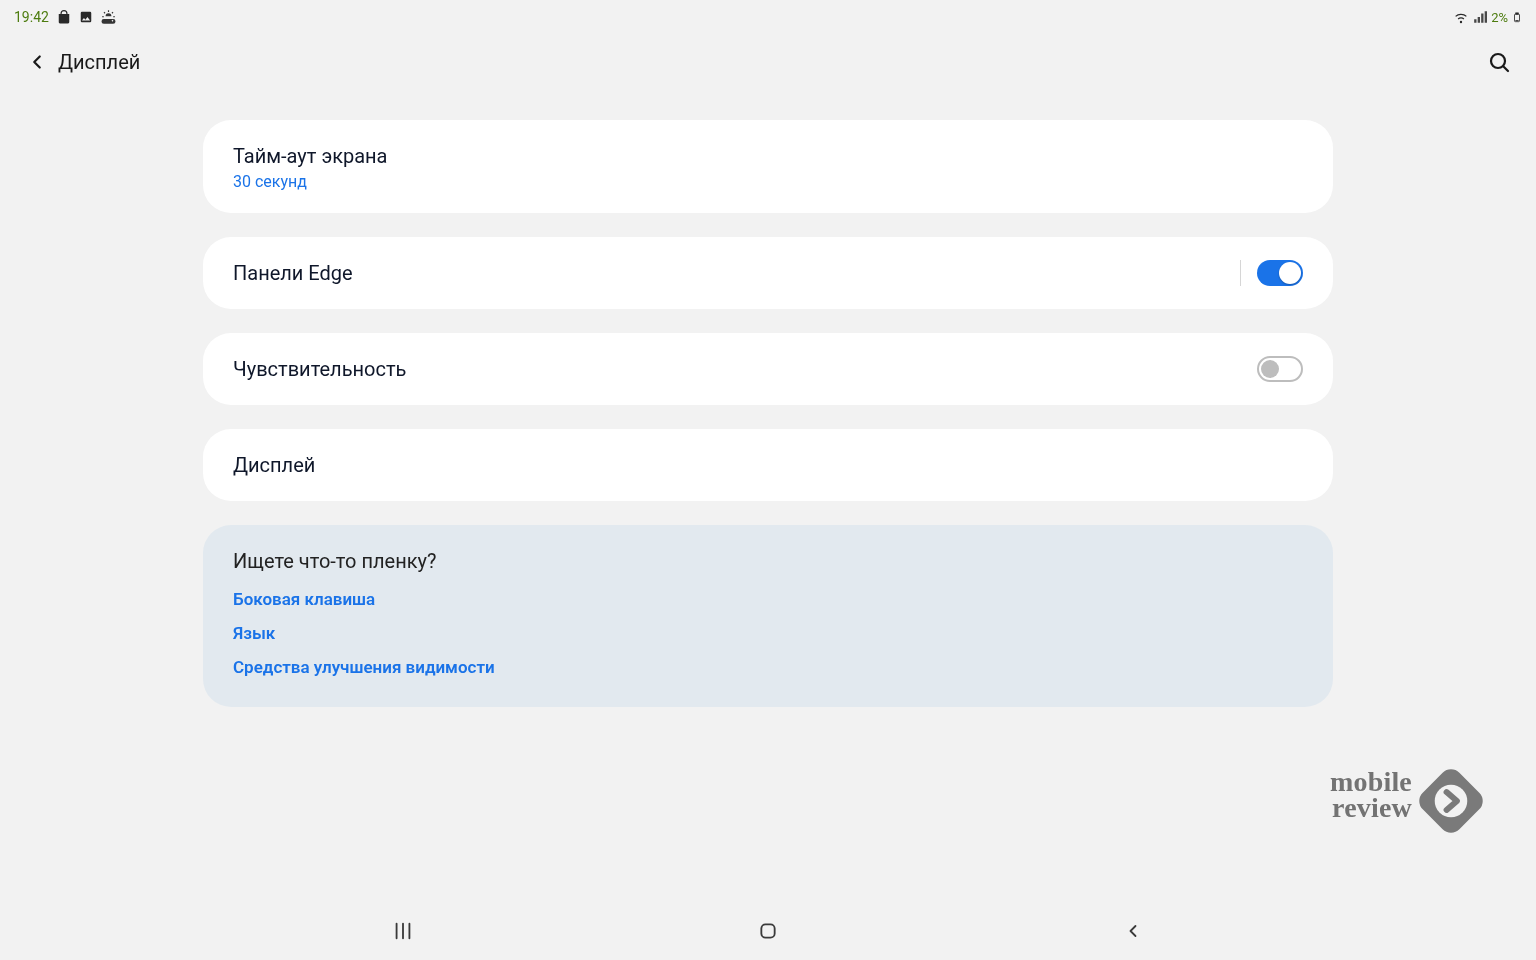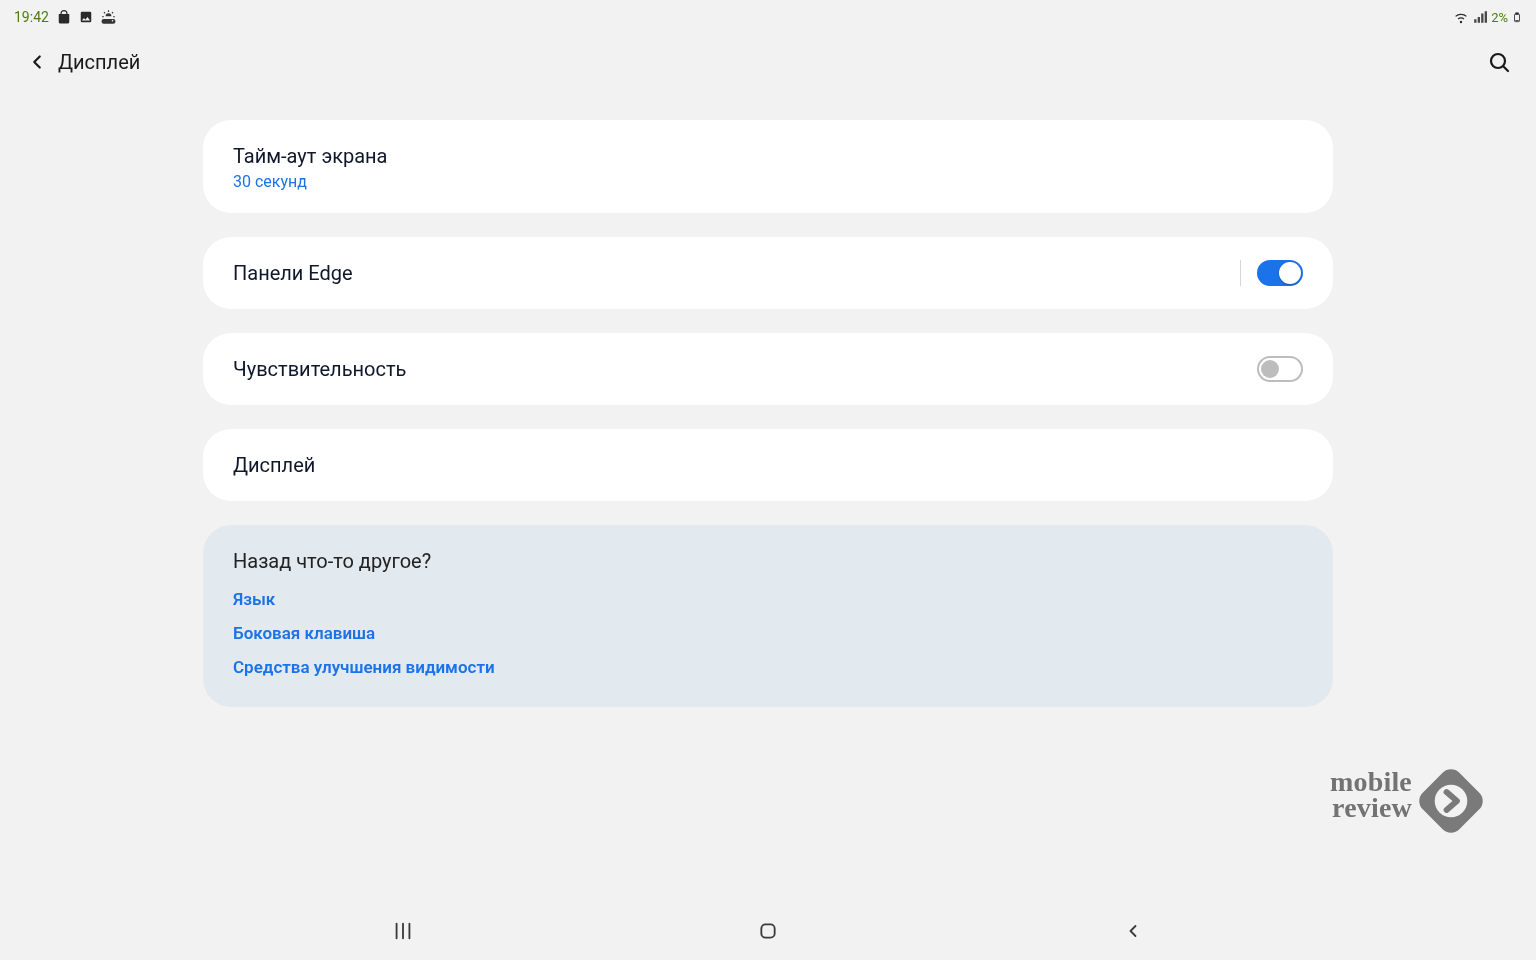--- a/index.html
+++ b/index.html
@@ -207,23 +207,23 @@
 
   <div class="card">
     <div class="row">
       <div class="txt">
         <div class="title-t">Дисплей</div>
       </div>
     </div>
   </div>
 
   <div class="help-card">
-    <div class="q">Назад что-то другое?</div>
+    <div class="q">Ищете что-то пленку?</div>
+    <a class="lnk">Боковая клавиша</a>
     <a class="lnk">Язык</a>
-    <a class="lnk">Боковая клавиша</a>
     <a class="lnk">Средства улучшения видимости</a>
   </div>
 
 </div>
 
 <div class="watermark">
   <span>mobile</span>
   <span class="r2">review</span>
 </div>
 <svg class="wm-badge" viewBox="0 0 100 100">

